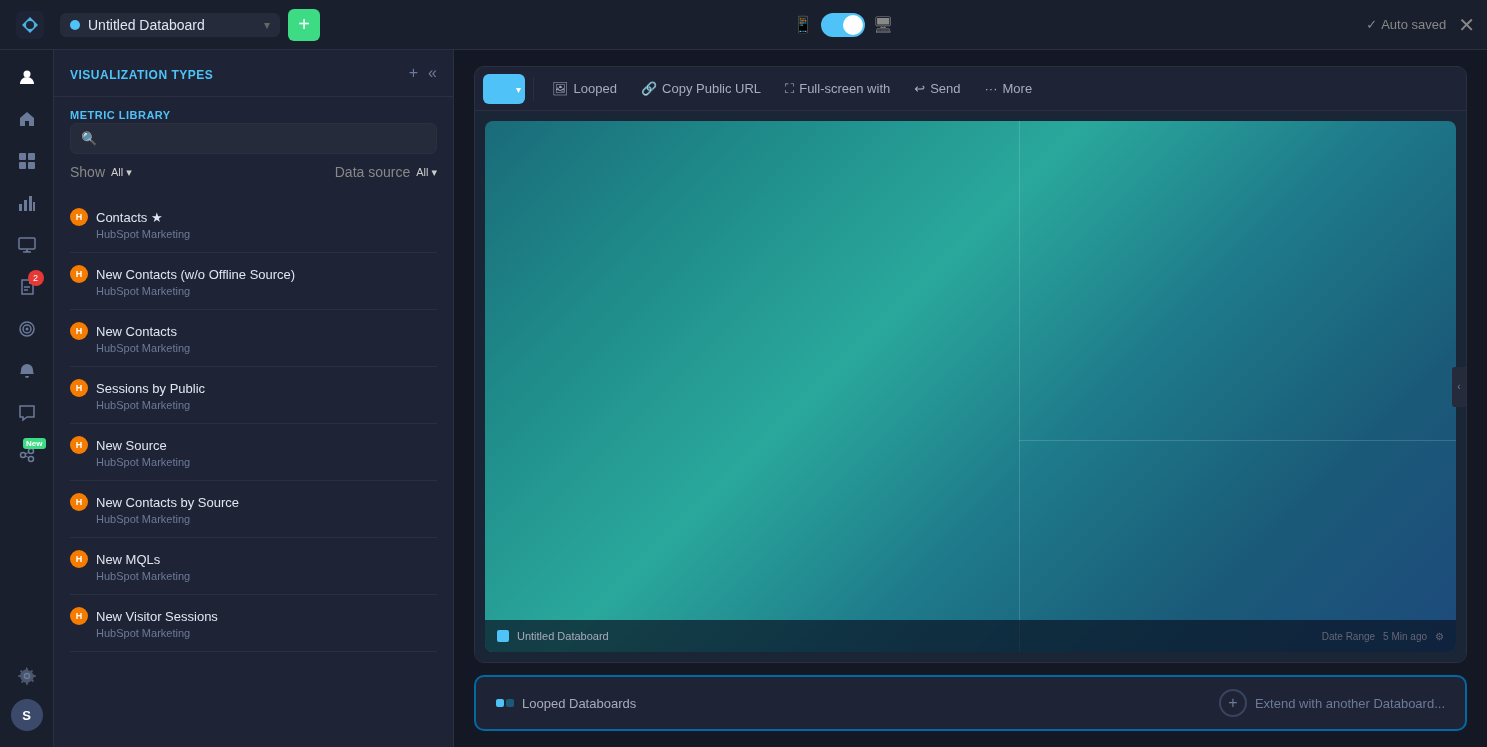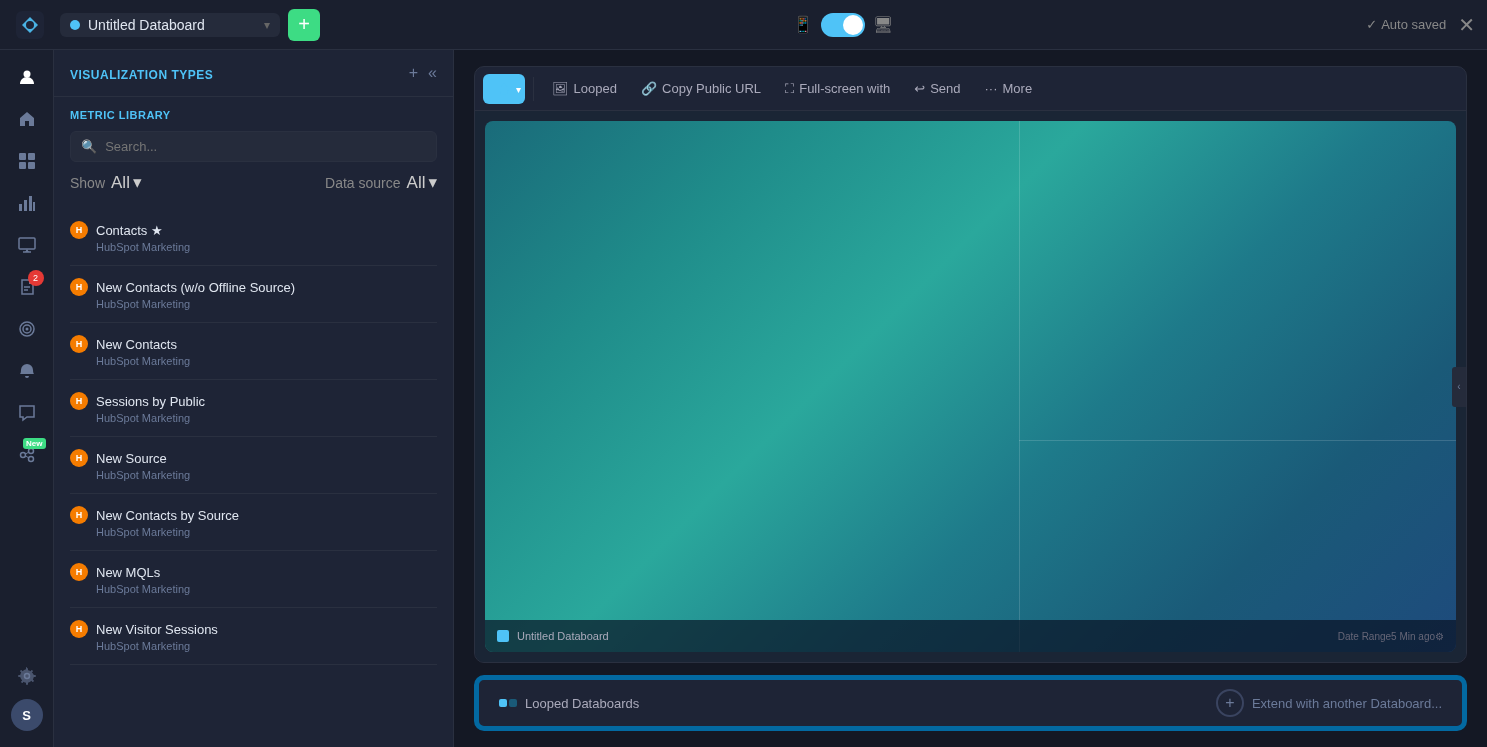--- a/index.html
+++ b/index.html
@@ -242,21 +242,21 @@
 
     .metric-library-header {
       padding: 12px 16px 8px;
     }
     .metric-library-title {
       font-size: 11px;
       font-weight: 700;
       color: #4fc3f7;
       letter-spacing: 0.5px;
       text-transform: uppercase;
-      margin-bottom: 10px;
+      margin-bottom: 2px;
     }
     .search-box {
       display: flex;
       align-items: center;
       background: #252b3b;
       border-radius: 6px;
       padding: 7px 10px;
       gap: 8px;
       border: 1px solid #2a3040;
     }
@@ -274,21 +274,21 @@
       align-items: center;
       gap: 6px;
       margin-top: 10px;
       padding: 0 0 8px;
     }
     .filter-label { color: #888; font-size: 14px; }
     .filter-select {
       background: transparent;
       border: none;
       color: #ccc;
-      font-size: 17px;
+      font-size: 11px;
       cursor: pointer;
       display: flex;
       align-items: center;
       gap: 3px;
     }
 
     .metric-list {
       flex: 1;
       overflow-y: auto;
       padding: 0 16px;
@@ -463,30 +463,30 @@
     .preview-bottom-logo {
       width: 12px;
       height: 12px;
       background: #4fc3f7;
       border-radius: 2px;
     }
     .preview-bottom-right {
       margin-left: auto;
       display: flex;
       align-items: center;
-      gap: 0;
+      gap: 8px;
       color: #667;
       font-size: 10px;
     }
 
     
     .bottom-card {
       background: #1e2436;
       border-radius: 10px;
-      border: 5px solid #0369a1;
+      border: 2px solid #0369a1;
       height: 56px;
       display: flex;
       align-items: center;
       padding: 0 20px;
       gap: 12px;
       flex-shrink: 0;
     }
     .loop-indicator {
       display: flex;
       align-items: center;
@@ -668,21 +668,20 @@
       <div class="sidebar-header-icons">
         <span class="sidebar-icon-btn">+</span>
         <span class="sidebar-icon-btn">«</span>
       </div>
     </div>
 
     <div class="metric-library-header">
       <div class="metric-library-title">METRIC LIBRARY</div>
       <div class="search-box">
         <span class="search-icon">🔍</span>
-        <input class="search-input" placeholder="Search..." style="">
       </div>
       <div class="filter-row">
         <span class="filter-label">Show</span>
         <span class="filter-select">
           <span>All</span> ▾
         </span>
         <span style="flex:1"></span>
         <span class="filter-label">Data source</span>
         <span class="filter-select">
           <span>All</span> ▾

